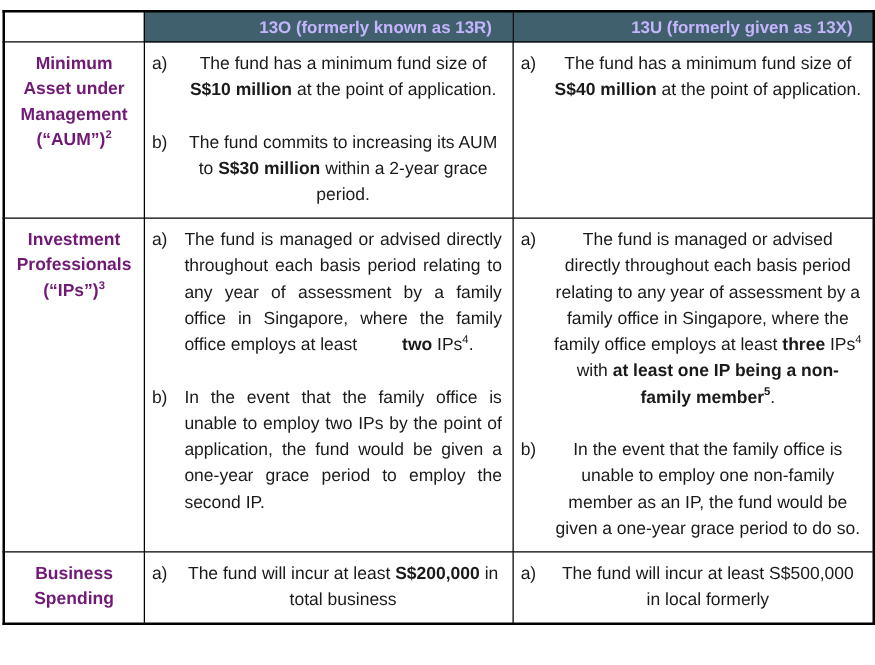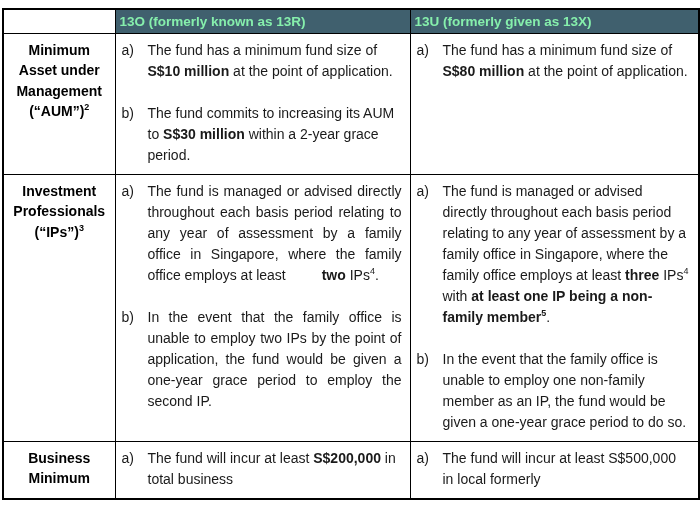--- a/index.html
+++ b/index.html
@@ -25,55 +25,56 @@
   col.c1 { width: 112px; }
   col.c2 { width: 295px; }
   col.c3 { width: 289px; }
   th, td {
     border: 1.5px solid #000;
     vertical-align: top;
     box-sizing: border-box;
   }
   th.dark {
     background: #40606e;
-    color: #86efac;
+    color: #c4b5fd;
     font-weight: bold;
     font-size: 13.5px;
-    text-align: left;
-    padding: 4px 4px;
+    text-align: right;
+    padding: 4px 16px;
   }
   th.blank {
     background: #ffffff;
     padding: 4px;
   }
   td.label {
     font-weight: bold;
     text-align: center;
     font-size: 14px;
     line-height: 1.45;
     padding: 6px 5px;
-    color: #000000;
+    color: #701a75;
   }
   td.content {
     font-size: 14px;
     line-height: 1.5;
     padding: 6px 8px 8px 6px;
   }
   .list-item {
     display: flex;
     margin-bottom: 21px;
   }
   .list-item:last-child { margin-bottom: 0; }
   .marker {
     flex: 0 0 26px;
     width: 26px;
   }
   .item-text {
     flex: 1;
     min-width: 0;
+    text-align: center;
   }
   td.justify .item-text { text-align: justify; }
   sup {
     font-size: 9px;
     line-height: 0;
     vertical-align: super;
   }
 </style>
 </head>
 <body>
@@ -101,21 +102,21 @@
               <div class="item-text"><span>The fund has a minimum fund size of </span><span style="font-weight: bold;">S$10 million</span><span> at the point of application.</span></div>
             </div>
             <div class="list-item">
               <span class="marker">b)</span>
               <div class="item-text"><span>The fund commits to increasing its AUM to </span><span style="font-weight: bold;">S$30 million</span><span> within a 2-year grace period.</span></div>
             </div>
           </td>
         <td class="content">
             <div class="list-item">
               <span class="marker">a)</span>
-              <div class="item-text"><span>The fund has a minimum fund size of </span><span style="font-weight: bold;">S$80 million</span><span> at the point of application.</span></div>
+              <div class="item-text"><span>The fund has a minimum fund size of </span><span style="font-weight: bold;">S$40 million</span><span> at the point of application.</span></div>
             </div>
           </td>
       </tr>
       <tr>
         <td class="label"><span>Investment Professionals (“IPs”)</span><sup>3</sup></td>
         <td class="content justify">
             <div class="list-item">
               <span class="marker">a)</span>
               <div class="item-text"><span>The fund is managed or advised directly throughout each basis period relating to any year of assessment by a family office in Singapore, where the family office employs at least </span><span style="font-weight: bold; margin-left: 32px;">two</span><span> IPs</span><sup>4</sup><span>.</span></div>
             </div>
@@ -129,21 +130,21 @@
               <span class="marker">a)</span>
               <div class="item-text"><span>The fund is managed or advised directly throughout each basis period relating to any year of assessment by a family office in Singapore, where the family office employs at least </span><span style="font-weight: bold;">three</span><span> IPs</span><sup>4</sup><span> with </span><span style="font-weight: bold;">at least one IP being a non-family member</span><sup style="font-weight: bold;">5</sup><span>.</span></div>
             </div>
             <div class="list-item">
               <span class="marker">b)</span>
               <div class="item-text"><span>In the event that the family office is unable to employ one non-family member as an IP, the fund would be given a one-year grace period to do so.</span></div>
             </div>
           </td>
       </tr>
       <tr>
-        <td class="label"><span>Business Minimum</span></td>
+        <td class="label"><span>Business Spending</span></td>
         <td class="content">
             <div class="list-item">
               <span class="marker">a)</span>
               <div class="item-text"><span>The fund will incur at least </span><span style="font-weight: bold;">S$200,000</span><span> in total business</span></div>
             </div>
           </td>
         <td class="content">
             <div class="list-item">
               <span class="marker">a)</span>
               <div class="item-text"><span>The fund will incur at least </span><span style="font-weight: normal;">S$500,000</span><span> in local formerly</span></div>

